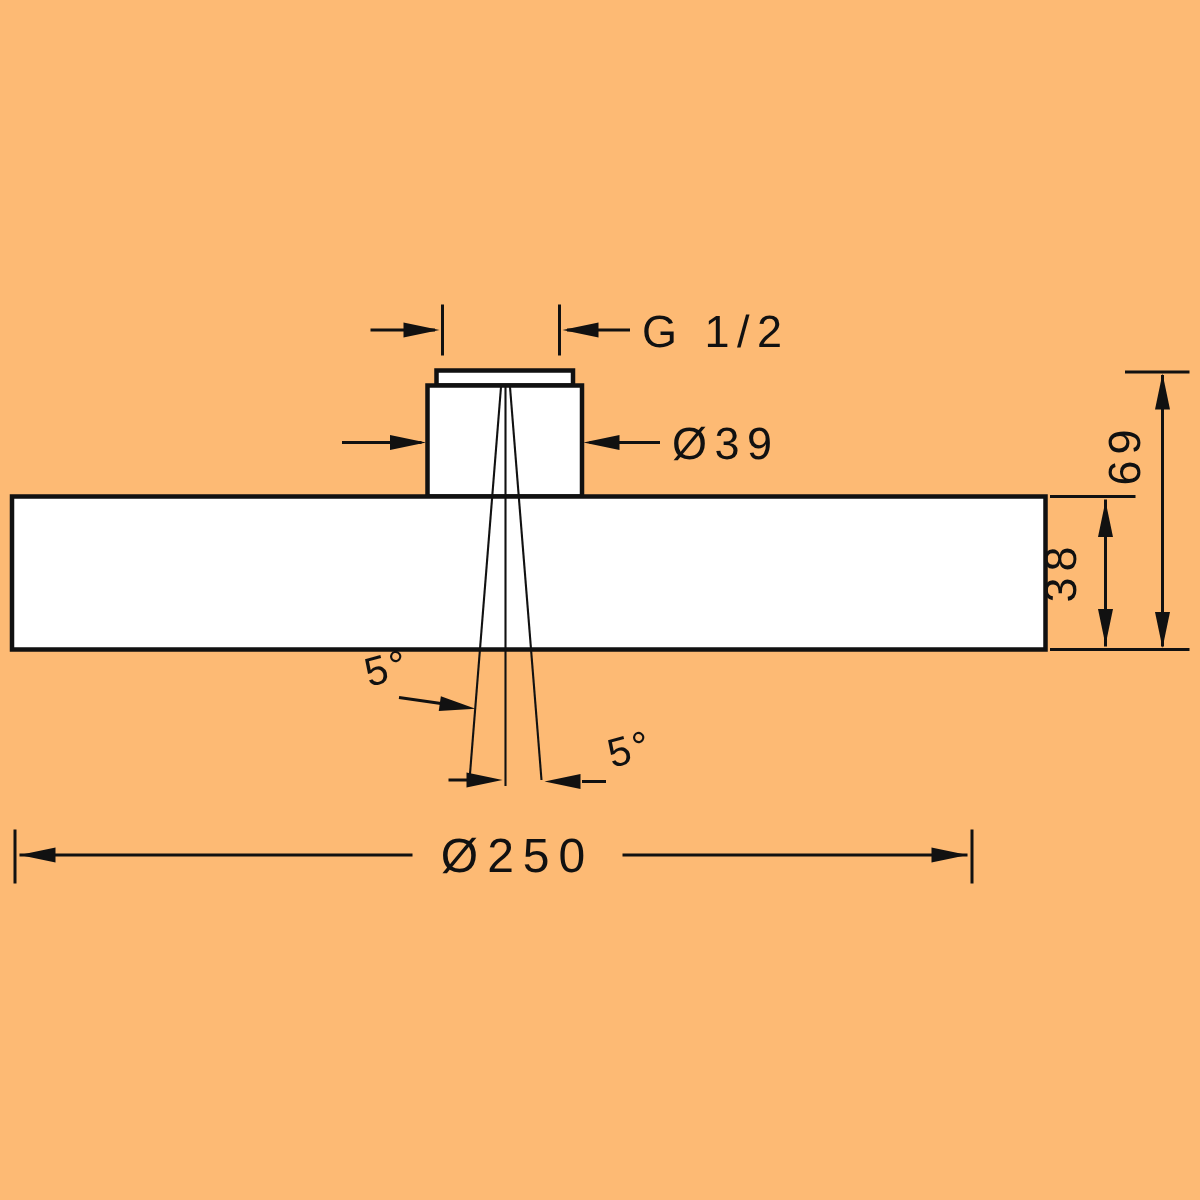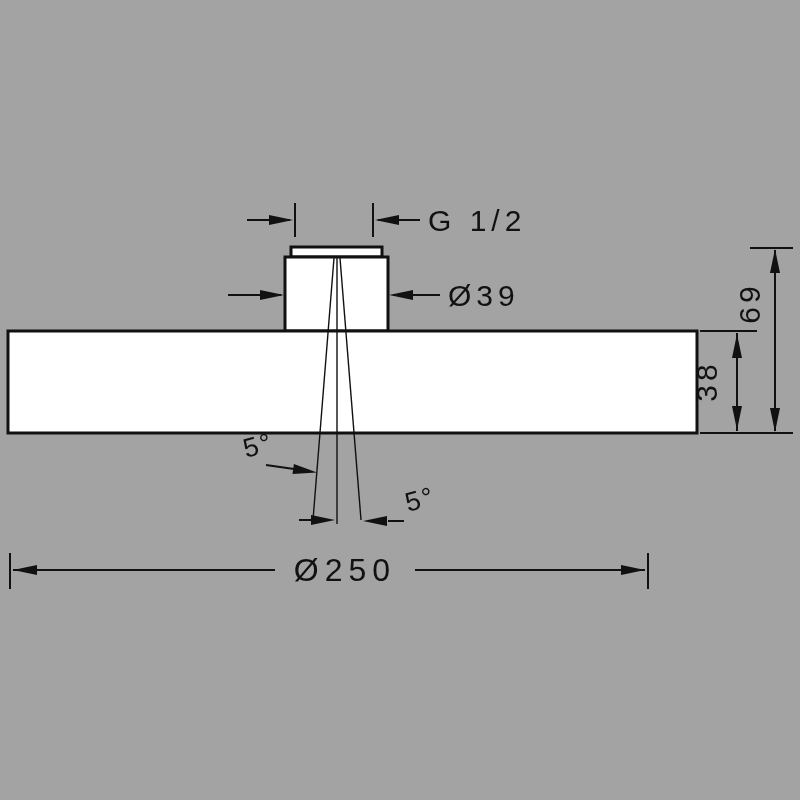--- a/index.html
+++ b/index.html
@@ -4,21 +4,21 @@
 <style>
   html, body {
     margin: 0;
     padding: 0;
     background: #ffffff;
   }
   .canvas {
     position: relative;
     width: 800px;
     height: 800px;
-    background: #a3a3a3;
+    background: #fdba74;
     overflow: hidden;
   }
   svg { display: block; }
   .outline {
     fill: #ffffff;
     stroke: #111111;
     stroke-width: 3;
   }
   .dim {
     stroke: #111111;

